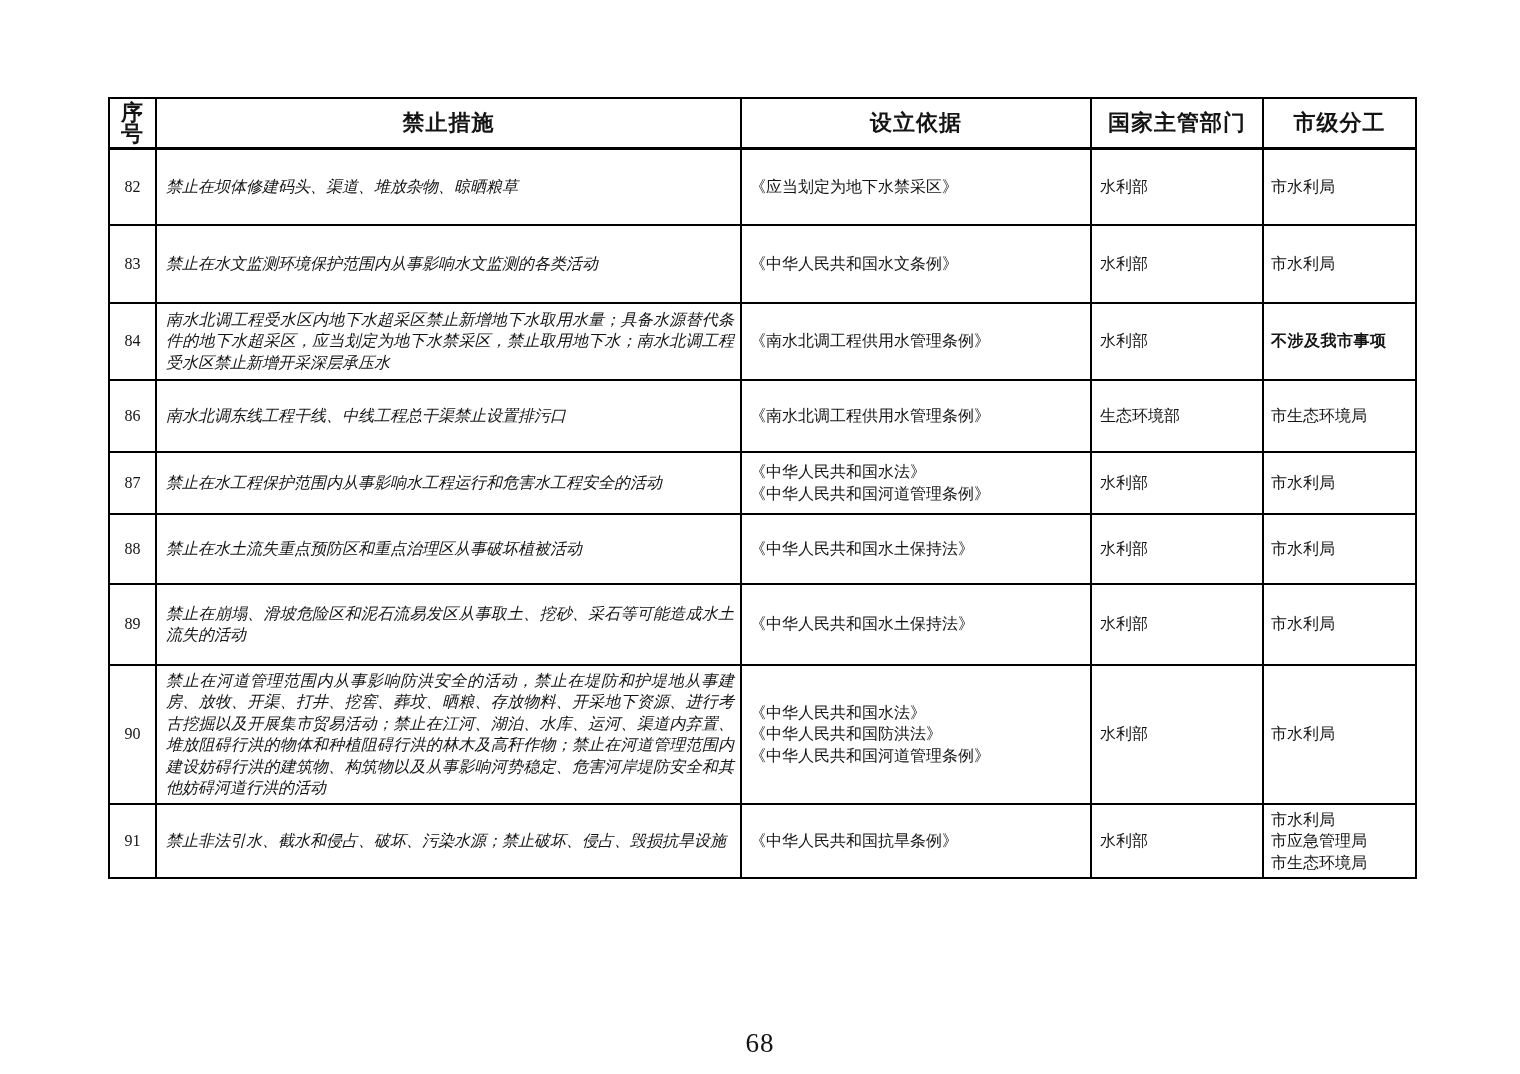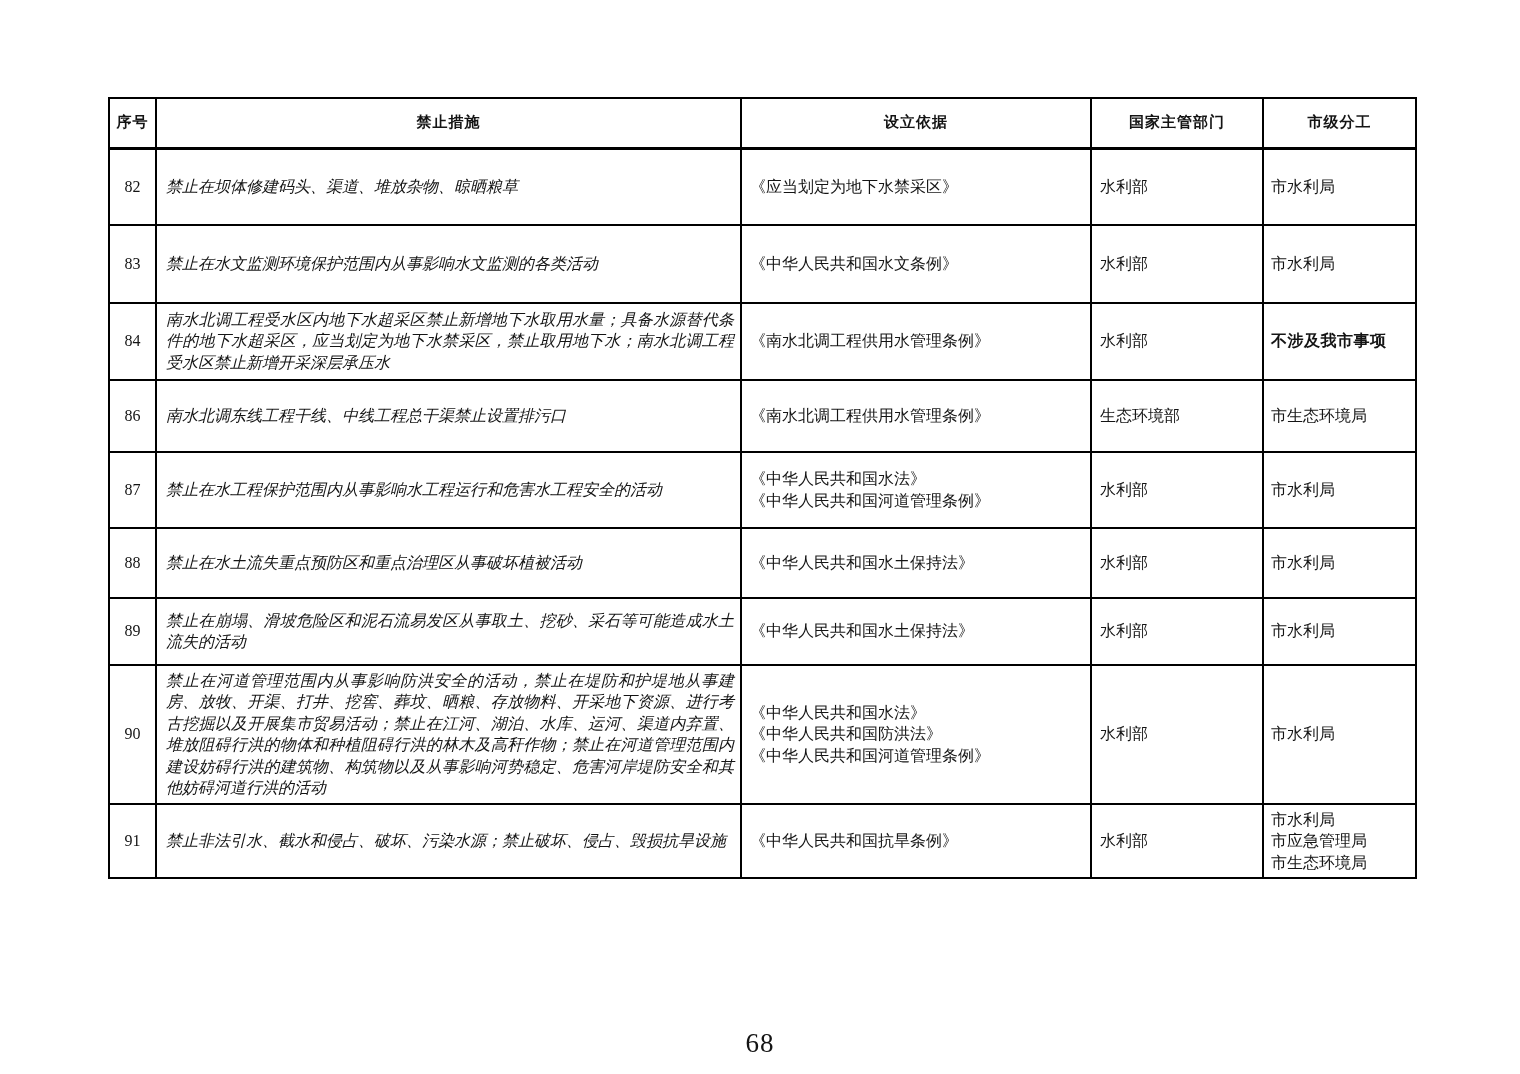--- a/index.html
+++ b/index.html
@@ -29,21 +29,21 @@
     border: 2px solid #000000;
     vertical-align: middle;
     font-size: 16px;
     line-height: 21.5px;
     overflow: hidden;
   }
   table.reg-table thead th {
     height: 46px;
     font-weight: bold;
     text-align: center;
-    font-size: 15px;
+    font-size: 22px;
     border-bottom: 3px solid #000000;
     letter-spacing: 1px;
   }
   td.col-no {
     text-align: center;
     padding: 0 2px;
   }
   td.col-measure {
     text-align: justify;
     text-align-last: left;
@@ -138,21 +138,21 @@
     <td class="col-no">86</td>
     <td class="col-measure">南水北调东线工程干线、中线工程总干渠禁止设置排污口</td>
     <td class="col-basis">
             <div>《南水北调工程供用水管理条例》</div>
           </td>
     <td class="col-national">生态环境部</td>
     <td class="col-municipal">
             <div>市生态环境局</div>
           </td>
   </tr>
-        <tr style="height: 76px;">
+        <tr style="height: 62px;">
     <td class="col-no">87</td>
     <td class="col-measure">禁止在水工程保护范围内从事影响水工程运行和危害水工程安全的活动</td>
     <td class="col-basis">
             <div>《中华人民共和国水法》</div>
             <div>《中华人民共和国河道管理条例》</div>
           </td>
     <td class="col-national">水利部</td>
     <td class="col-municipal">
             <div>市水利局</div>
           </td>
@@ -161,21 +161,21 @@
     <td class="col-no">88</td>
     <td class="col-measure">禁止在水土流失重点预防区和重点治理区从事破坏植被活动</td>
     <td class="col-basis">
             <div>《中华人民共和国水土保持法》</div>
           </td>
     <td class="col-national">水利部</td>
     <td class="col-municipal">
             <div>市水利局</div>
           </td>
   </tr>
-        <tr style="height: 67px;">
+        <tr style="height: 81px;">
     <td class="col-no">89</td>
     <td class="col-measure">禁止在崩塌、滑坡危险区和泥石流易发区从事取土、挖砂、采石等可能造成水土流失的活动</td>
     <td class="col-basis">
             <div>《中华人民共和国水土保持法》</div>
           </td>
     <td class="col-national">水利部</td>
     <td class="col-municipal">
             <div>市水利局</div>
           </td>
   </tr>

